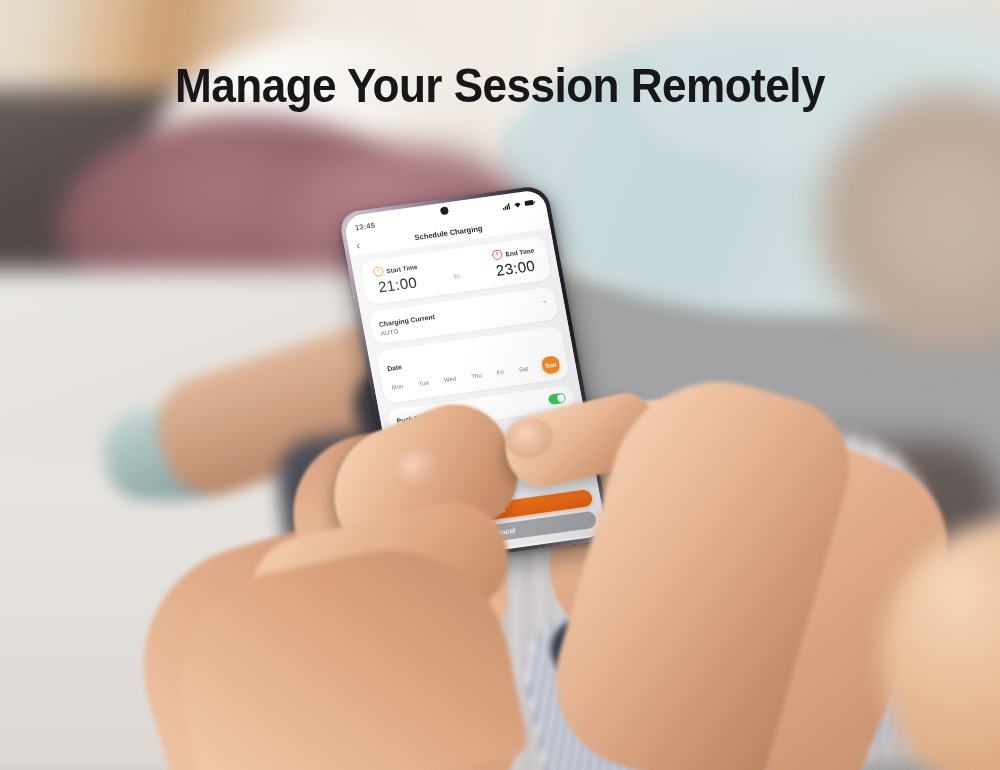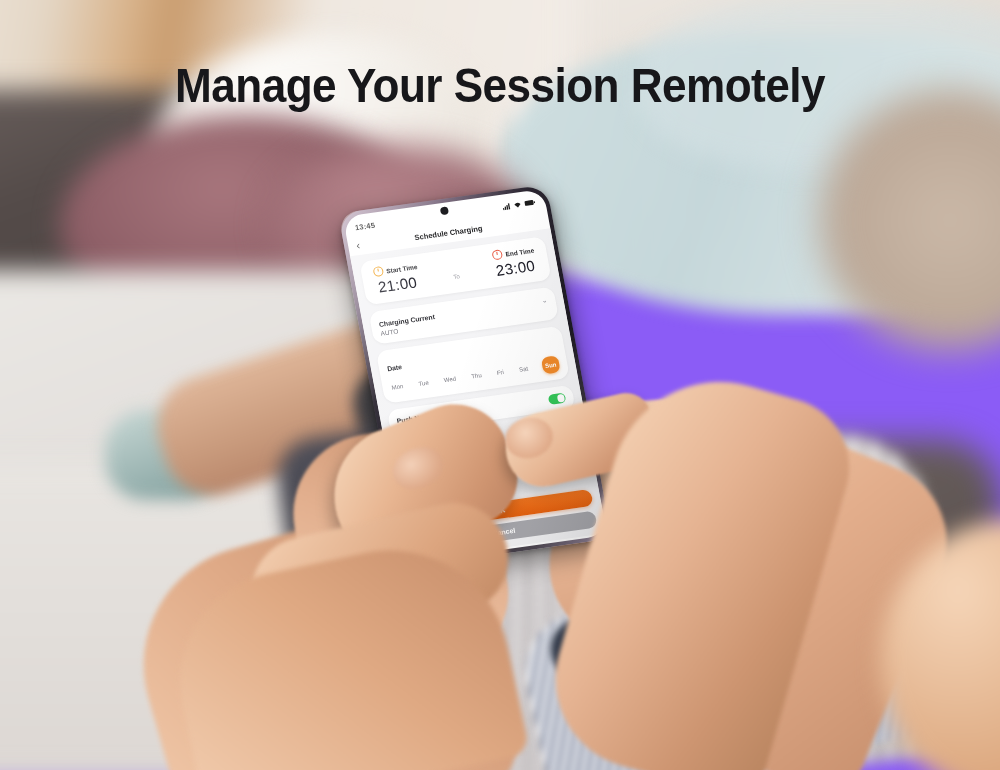--- a/index.html
+++ b/index.html
@@ -1,21 +1,21 @@
 <!DOCTYPE html>
 <html><head>
 <meta charset="utf-8">
 <style>
   html,body{margin:0;padding:0;}
   body{
     width:1000px;height:770px;overflow:hidden;
     font-family:"Liberation Sans", sans-serif;
     background:#e9e2da;
   }
-  .stage{position:relative;width:1000px;height:770px;overflow:hidden;background:#8b5cf6;}
+  .stage{position:relative;width:1000px;height:770px;overflow:hidden;background:#a3a3a3;}
 
   
   .bg{position:absolute;inset:-60px;filter:blur(0px);}
   .bg-layer{position:absolute;}
 
   .wall{left:0;top:0;width:1120px;height:330px;
         background:linear-gradient(100deg,#efe6dc 0%,#e4d7c6 10%,#d9b48c 17%,#c89b6d 21%,#d8b795 25%,#efe8e0 33%,#f2ece6 55%,#e9e2db 75%,#ded5cd 100%);
         filter:blur(14px);}
   .wall2{left:640px;top:0;width:520px;height:250px;
         background:linear-gradient(160deg,#efeae4,#e3dcd4 60%,#d7cec6);filter:blur(16px);}

